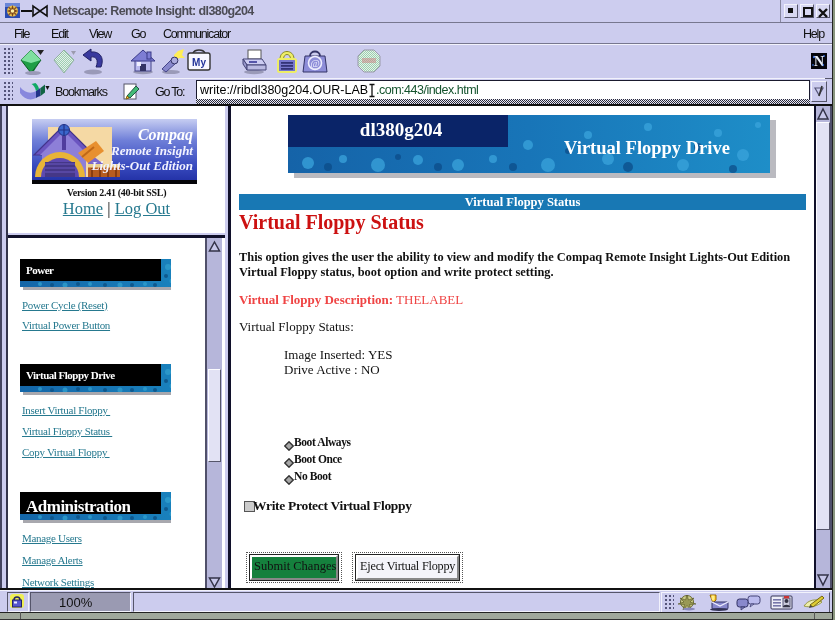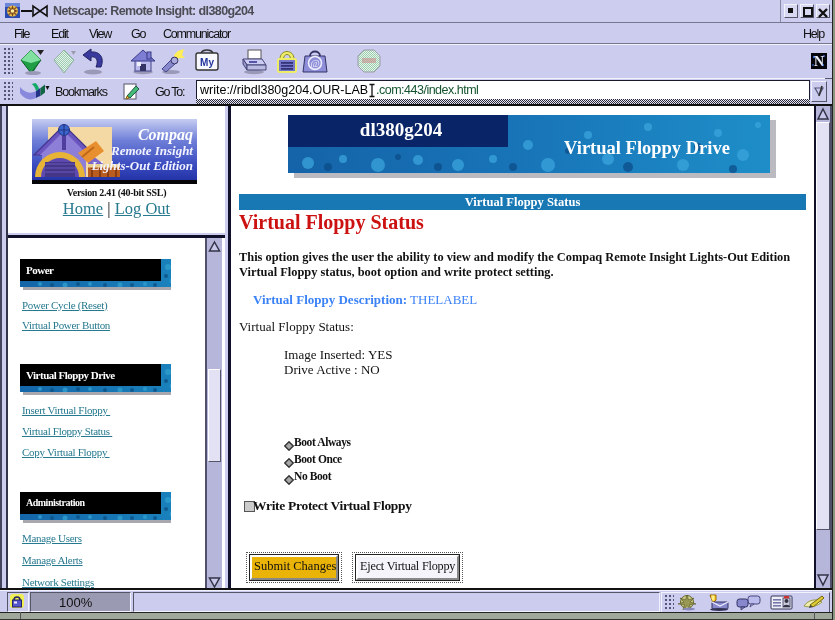--- a/index.html
+++ b/index.html
@@ -105,21 +105,21 @@
       <rect x="18" y="5" width="4" height="7" fill="#7d7dd4" stroke="#3a3a88"></rect>
       <rect x="11" y="17" width="6" height="7" fill="#333366"></rect>
       <rect x="8" y="15" width="4" height="4" fill="#eeeeff"></rect>
     </svg></div>
     <div class="abs" style="left:158px;top:2px;"><svg width="28" height="28">
       <path d="M20 4 L26 2 L24 8 L27 11 L21 11 L17 15 L16 8 Z" fill="#ffee55"></path>
       <ellipse cx="13" cy="25" rx="9" ry="2" fill="#9a9ab8"></ellipse>
       <path d="M4 22 L14 12 L18 16 L8 25 Z" fill="#8888cc" stroke="#444488"></path>
       <circle cx="16.5" cy="13.5" r="3.4" fill="#aaaadd" stroke="#333366"></circle>
     </svg></div>
-    <div class="abs" style="left:193px;top:2px;"><svg width="28" height="28">
+    <div class="abs" style="left:185px;top:2px;"><svg width="28" height="28">
       <path d="M8 6 C10 2 18 2 20 6" fill="none" stroke="#333" stroke-width="1.6"></path>
       <rect x="3" y="6" width="22" height="17" rx="2" fill="#f8f8ff" stroke="#333" stroke-width="1.4"></rect>
       <text x="14" y="19" text-anchor="middle" font-family="Liberation Sans" font-size="10" font-weight="bold" fill="#223399">My</text>
     </svg></div>
     <div class="abs" style="left:240px;top:2px;"><svg width="28" height="28">
       <ellipse cx="14" cy="25" rx="10" ry="2.2" fill="#9a9ab8"></ellipse>
       <rect x="8" y="3" width="13" height="9" fill="#ffffff" stroke="#555"></rect>
       <path d="M3 12 L22 12 L26 18 L7 18 Z" fill="#ccccf2" stroke="#444477"></path>
       <path d="M3 12 L7 18 L7 23 L3 17 Z" fill="#9a9ace" stroke="#444477"></path>
       <path d="M7 18 L26 18 L26 23 L7 23 Z" fill="#b9b9e2" stroke="#444477"></path>
@@ -231,39 +231,39 @@
         <rect x="0" y="0" width="220" height="32" fill="none"></rect>
         <text x="113" y="21" text-anchor="middle" font-family="Liberation Serif" font-weight="bold" font-size="19" fill="#ffffff">dl380g204</text>
         <text x="359" y="39" text-anchor="middle" font-family="Liberation Serif" font-weight="bold" font-size="18.5" fill="#ffffff">Virtual Floppy Drive</text>
       </svg>
     </div>
     <div class="abs" style="left:8px;top:88px;width:567px;height:16px;background:#1878b4;">
       <div class="abs serif" style="left:0;top:1px;width:567px;text-align:center;font-size:12.5px;font-weight:bold;color:#fff;">Virtual Floppy Status</div>
     </div>
     <div class="abs serif" style="left:8px;top:105px;font-size:20px;font-weight:bold;color:#cc1111;">Virtual Floppy Status</div>
     <div class="abs serif" style="left:8px;top:144px;width:578px;font-size:12.4px;font-weight:bold;color:#111;line-height:15px;white-space:nowrap;">This option gives the user the ability to view and modify the Compaq Remote Insight Lights-Out Edition<br>Virtual Floppy status, boot option and write protect setting.</div>
-    <div class="abs serif" style="left:8px;top:186px;font-size:13px;color:#3b82f6;margin-left:14px;"><b>Virtual Floppy Description:</b> THELABEL</div>
+    <div class="abs serif" style="left:8px;top:186px;font-size:13px;color:#ef4444;"><b>Virtual Floppy Description:</b> THELABEL</div>
     <div class="abs serif" style="left:8px;top:213px;font-size:13px;color:#111;">Virtual Floppy Status:</div>
     <div class="abs serif" style="left:53px;top:241px;font-size:13px;color:#111;line-height:15px;">Image Inserted: YES<br>Drive Active : NO</div>
     <div class="abs" style="left:53px;top:331px;"><svg width="10" height="10">
           <path d="M5 0.8 L9.2 5 L5 9.2 L0.8 5 Z" fill="#a8a8a8" stroke="#333" stroke-width="1.4"></path>
         </svg></div>
     <div class="abs serif" style="left:63px;top:330px;font-size:11.5px;letter-spacing:-0.4px;font-weight:bold;color:#111;">Boot Always</div>
     <div class="abs" style="left:53px;top:348px;"><svg width="10" height="10">
           <path d="M5 0.8 L9.2 5 L5 9.2 L0.8 5 Z" fill="#a8a8a8" stroke="#333" stroke-width="1.4"></path>
         </svg></div>
     <div class="abs serif" style="left:63px;top:347px;font-size:11.5px;letter-spacing:-0.4px;font-weight:bold;color:#111;">Boot Once</div>
     <div class="abs" style="left:53px;top:365px;"><svg width="10" height="10">
           <path d="M5 0.8 L9.2 5 L5 9.2 L0.8 5 Z" fill="#a8a8a8" stroke="#333" stroke-width="1.4"></path>
         </svg></div>
     <div class="abs serif" style="left:63px;top:364px;font-size:11.5px;letter-spacing:-0.4px;font-weight:bold;color:#111;">No Boot</div>
     <div class="abs" style="left:13px;top:395px;width:9px;height:9px;background:#ccc;border:1px solid #555;"></div>
     <div class="abs serif" style="left:22px;top:392px;font-size:13.5px;letter-spacing:-0.3px;font-weight:bold;color:#111;">Write Protect Virtual Floppy</div>
     <div class="abs" style="left:15px;top:446px;width:94px;height:29px;border:1px dotted #555;">
-      <div class="abs" style="left:3px;top:2px;width:84px;height:21px;border:1px solid #222;background:#eab308;border-top:2px solid #fff;border-left:2px solid #fff;border-right:2px solid #888;border-bottom:2px solid #888;outline:1px solid #222;">
+      <div class="abs" style="left:3px;top:2px;width:84px;height:21px;border:1px solid #222;background:#15803d;border-top:2px solid #fff;border-left:2px solid #fff;border-right:2px solid #888;border-bottom:2px solid #888;outline:1px solid #222;">
         <span class="abs serif" style="left:2px;top:2px;font-size:12.5px;color:#111;white-space:nowrap;">Submit Changes</span>
       </div>
     </div>
     <div class="abs" style="left:121px;top:446px;width:109px;height:29px;border:1px dotted #555;">
       <div class="abs" style="left:3px;top:2px;width:99px;height:21px;border:1px solid #222;background:#f4f4fa;border-top:2px solid #fff;border-left:2px solid #fff;border-right:2px solid #888;border-bottom:2px solid #888;outline:1px solid #222;">
         <span class="abs serif" style="left:2px;top:2px;font-size:12.2px;letter-spacing:-0.2px;color:#111;white-space:nowrap;">Eject Virtual Floppy</span>
       </div>
     </div>
   </div>
 
@@ -417,21 +417,21 @@
             <circle cx="146" cy="17" r="2"></circle>
           <circle cx="162" cy="26" r="2.5"></circle>
             <circle cx="32" cy="26" r="2"></circle>
             <circle cx="58" cy="25" r="2"></circle>
           <circle cx="85" cy="26" r="2"></circle>
             <circle cx="112" cy="26" r="2"></circle>
             <circle cx="135" cy="26" r="2"></circle>
         </g>
         <rect x="0" y="0" width="141" height="22" fill="#000000"></rect>
       </svg>
-      <span class="abs serif" style="left:6px;top:5px;font-size:10px;letter-spacing:-0.5px;font-weight:bold;color:#fff;white-space:nowrap;">Administration</span>
+      <span class="abs serif" style="left:6px;top:5px;font-size:17px;letter-spacing:-0.5px;font-weight:bold;color:#fff;white-space:nowrap;">Administration</span>
     </div>
     <a class="lnk abs" style="left:14px;top:294px;">Manage Users</a>
     <a class="lnk abs" style="left:14px;top:316px;">Manage Alerts</a>
     <a class="lnk abs" style="left:14px;top:338px;">Network Settings</a>
   </div>
   <div class="abs" style="left:205px;top:132px;width:2px;height:350px;background:#50506a;"></div>
   <div class="abs" id="leftsb" style="left:207px;top:132px;width:15px;height:350px;background:#b6b6da;">
     <div class="sbarrow" style="top:1px;"><svg width="15" height="13">
           <path d="M7.5 2 L12.5 11 L2.5 11 Z" fill="#c8c8ea" stroke="#333348" stroke-width="1.5"></path>
         </svg></div>

